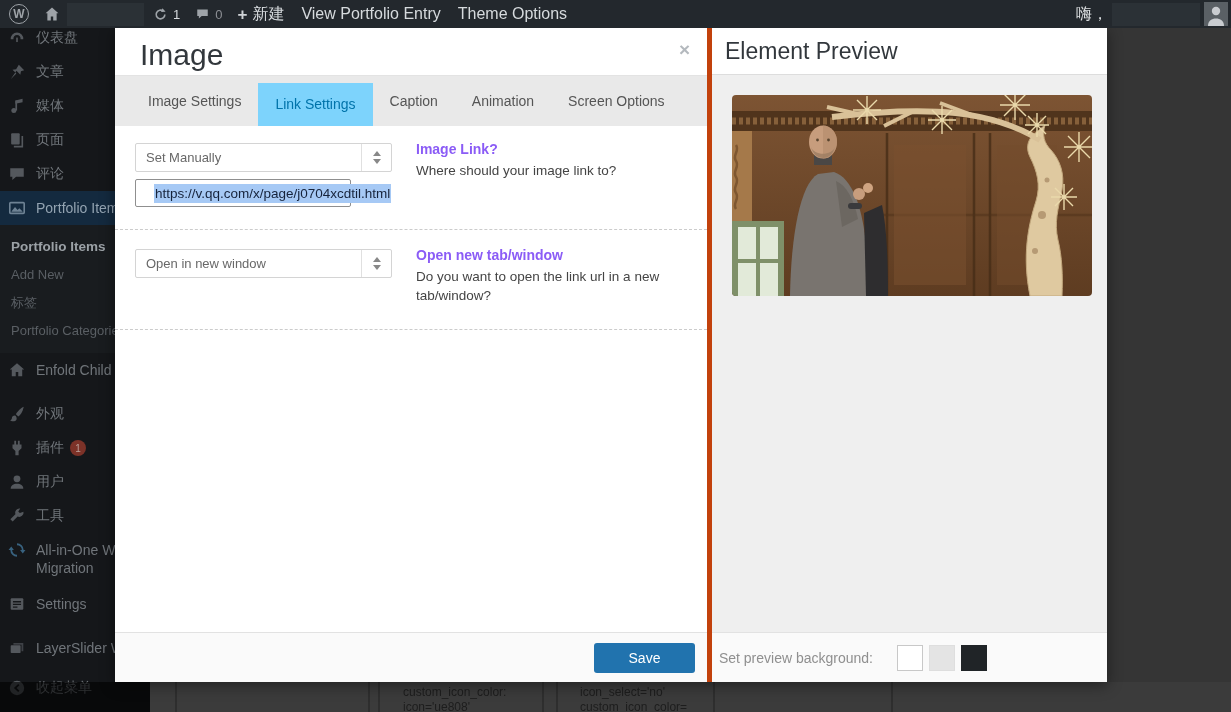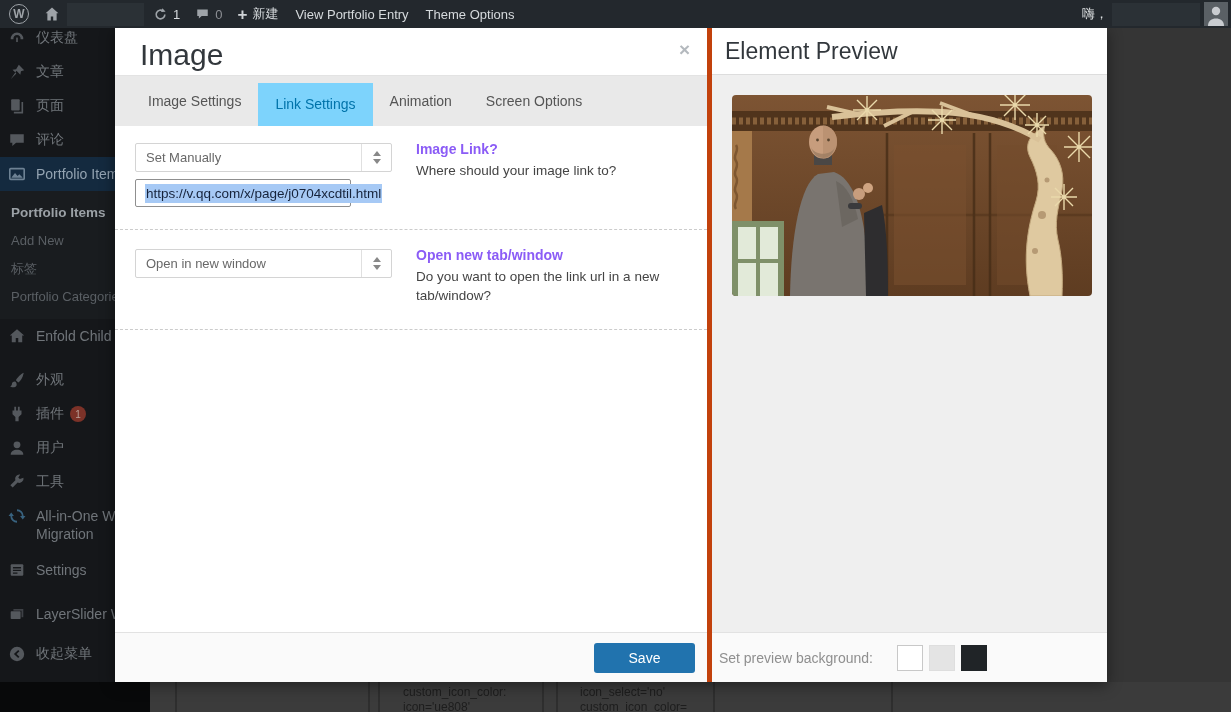--- a/index.html
+++ b/index.html
@@ -7,21 +7,21 @@
   body {
     position:relative; overflow:hidden; background:#353535;
     font-family:"Liberation Sans", sans-serif; font-size:13px;
   }
   svg { display:block; }
 
   
   .adminbar { position:absolute; left:0; top:0; width:1231px; height:28px; background:#23282d;
     display:flex; align-items:center; color:#dde0e2; z-index:40; }
   .ab-item { display:flex; align-items:center; gap:5px; color:#d6dadd; cursor:pointer; }
-  .ab-text { font-size:13px; }
+  .ab-text { font-size:16px; }
   .wp-logo { width:20px; height:20px; border:1.5px solid #9ea3a8; border-radius:50%;
     display:flex; align-items:center; justify-content:center; color:#9ea3a8;
     font-weight:bold; font-size:12px; margin-left:9px; }
   .home-ico { margin-left:15px; }
   .redact { background:#2b3136; height:23px; }
   .redact.site { width:77px; margin-left:7px; }
   .redact.user { width:88px; margin:0 4px; }
   .ab-count { font-size:13px; }
   .dim { color:#8c8f94; }
   .ab-right { margin-left:auto; display:flex; align-items:center; }
@@ -79,21 +79,21 @@
   .fakeselect .val { padding-left:10px; flex:1; }
   .stepper { width:30px; align-self:stretch; border-left:1px solid #e0e0e0;
     display:flex; flex-direction:column; align-items:center; justify-content:center; gap:3px; }
   .tri-up { width:0; height:0; border-left:4px solid transparent; border-right:4px solid transparent;
     border-bottom:5px solid #888; }
   .tri-down { width:0; height:0; border-left:4px solid transparent; border-right:4px solid transparent;
     border-top:5px solid #888; }
   .sel1 { top:17px; } .sel2 { top:19px; }
   .fakeinput { position:absolute; left:20px; top:53px; width:216px; height:28px; background:#fff;
     border:1px solid #8f8f8f; border-radius:2px; display:flex; align-items:center;
-    padding-left:9px; cursor:text; }
+    padding-left:18px; cursor:text; }
   .fakeinput .seltext { background:#a6c9f5; color:#16233b; font-size:13.5px; padding:2px 1px;
     white-space:nowrap; }
   .row-info { position:absolute; left:301px; width:254px; }
   .row1 .row-info { top:15px; } .row2 .row-info { top:17px; }
   .row-head { font-size:14px; font-weight:bold; color:#8b5cf6; margin-bottom:4px; }
   .row-desc { font-size:13.5px; color:#444; line-height:19px; }
   .l-footer { position:absolute; left:0; bottom:0; width:592px; height:50px; background:#fafafa;
     border-top:1px solid #e2e2e2; }
   .save-btn { position:absolute; right:12px; top:10px; width:101px; height:30px;
     background:#2173ae; border:none; border-radius:3px; color:#fff; font-size:14px;
@@ -175,20 +175,30 @@
     <span class="sb-ico">
       <svg viewBox="0 0 20 20" width="18" height="18" fill="currentColor">
           <path d="M12 2l6 6-3.6 1.1-.7 3.9L9.4 8.7 3 18l6.3-6.4L5 7.6l4-.7z"></path>
         </svg>
     </span>
     <span class="sb-label">文章</span>
   </div>
   <div class="sb-item">
     <span class="sb-ico">
       <svg viewBox="0 0 20 20" width="18" height="18" fill="currentColor">
+          <circle cx="6.5" cy="15" r="2.8"></circle>
+          <rect x="8.2" y="4" width="1.9" height="11"></rect>
+          <path d="M8.2 3.8l8-1.8v3.8l-8 1.8z"></path>
+        </svg>
+    </span>
+    <span class="sb-label">媒体</span>
+  </div>
+  <div class="sb-item">
+    <span class="sb-ico">
+      <svg viewBox="0 0 20 20" width="18" height="18" fill="currentColor">
           <rect x="3.5" y="2.5" width="9.5" height="12.5" rx="1"></rect>
           <path d="M15 5.5v11H6.5v1.8H16.8V5.5z"></path>
         </svg>
     </span>
     <span class="sb-label">页面</span>
   </div>
   <div class="sb-item">
     <span class="sb-ico">
       <svg viewBox="0 0 20 20" width="18" height="18" fill="currentColor">
           <path d="M2.5 3.5h15V13H9l-4.2 3.8V13H2.5z"></path>
@@ -314,20 +324,21 @@
 <div class="modal">
 
   <div class="panel-l">
     <div class="l-header">
       <div class="modal-title">Image</div>
       <div class="modal-close">×</div>
     </div>
     <div class="tabbar">
       <div class="tab">Image Settings</div>
       <div class="tab active">Link Settings</div>
+      <div class="tab">Caption</div>
       <div class="tab">Animation</div>
       <div class="tab">Screen Options</div>
     </div>
 
     <div class="form">
       <div class="form-row row1">
         <div class="fakeselect sel1">
           <span class="val">Set Manually</span>
           <span class="stepper">
             <span class="tri-up"></span>

